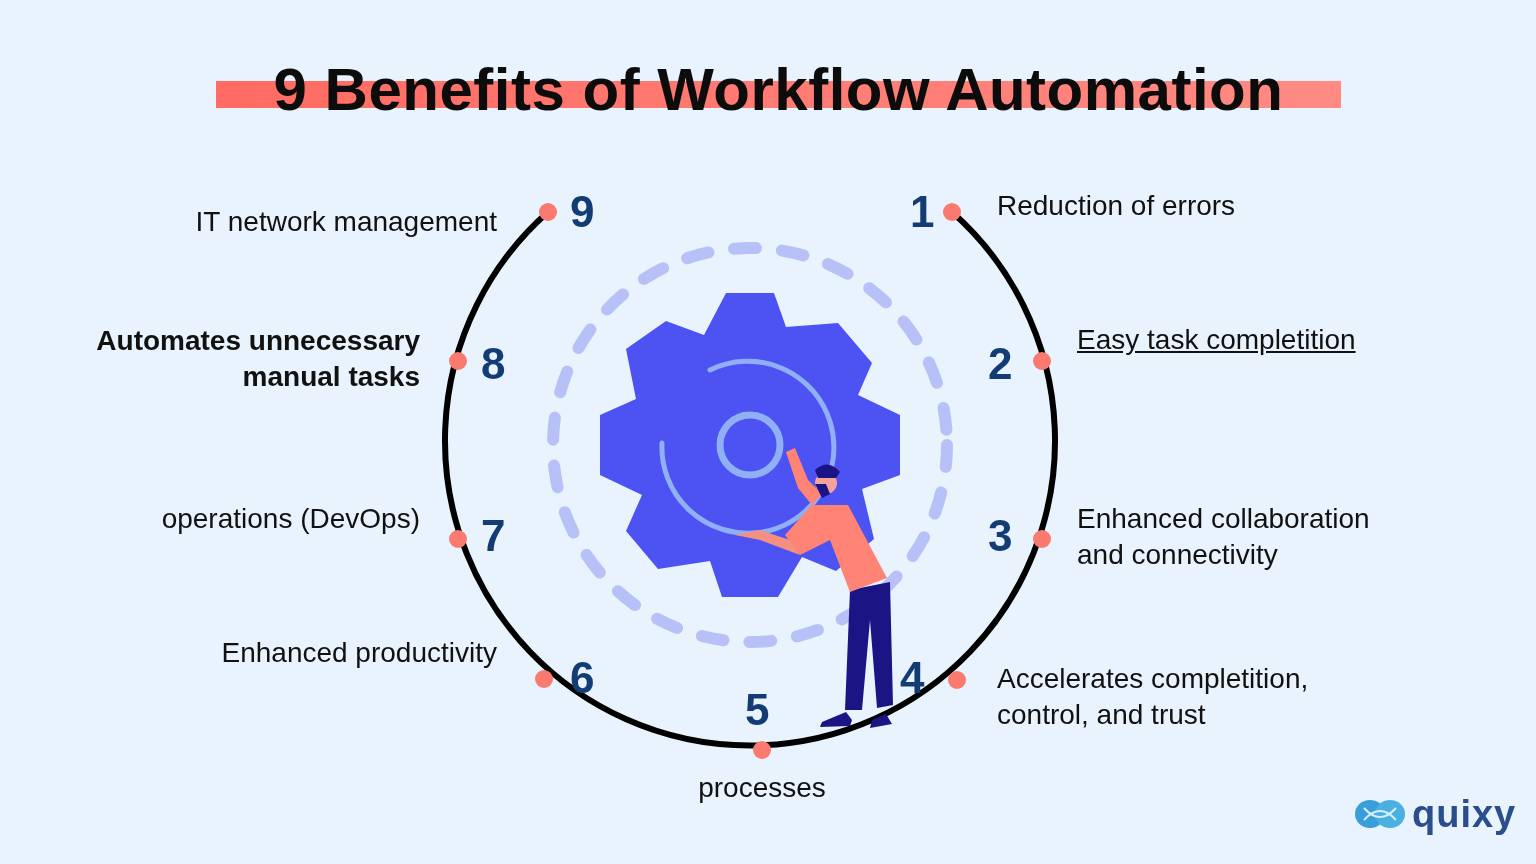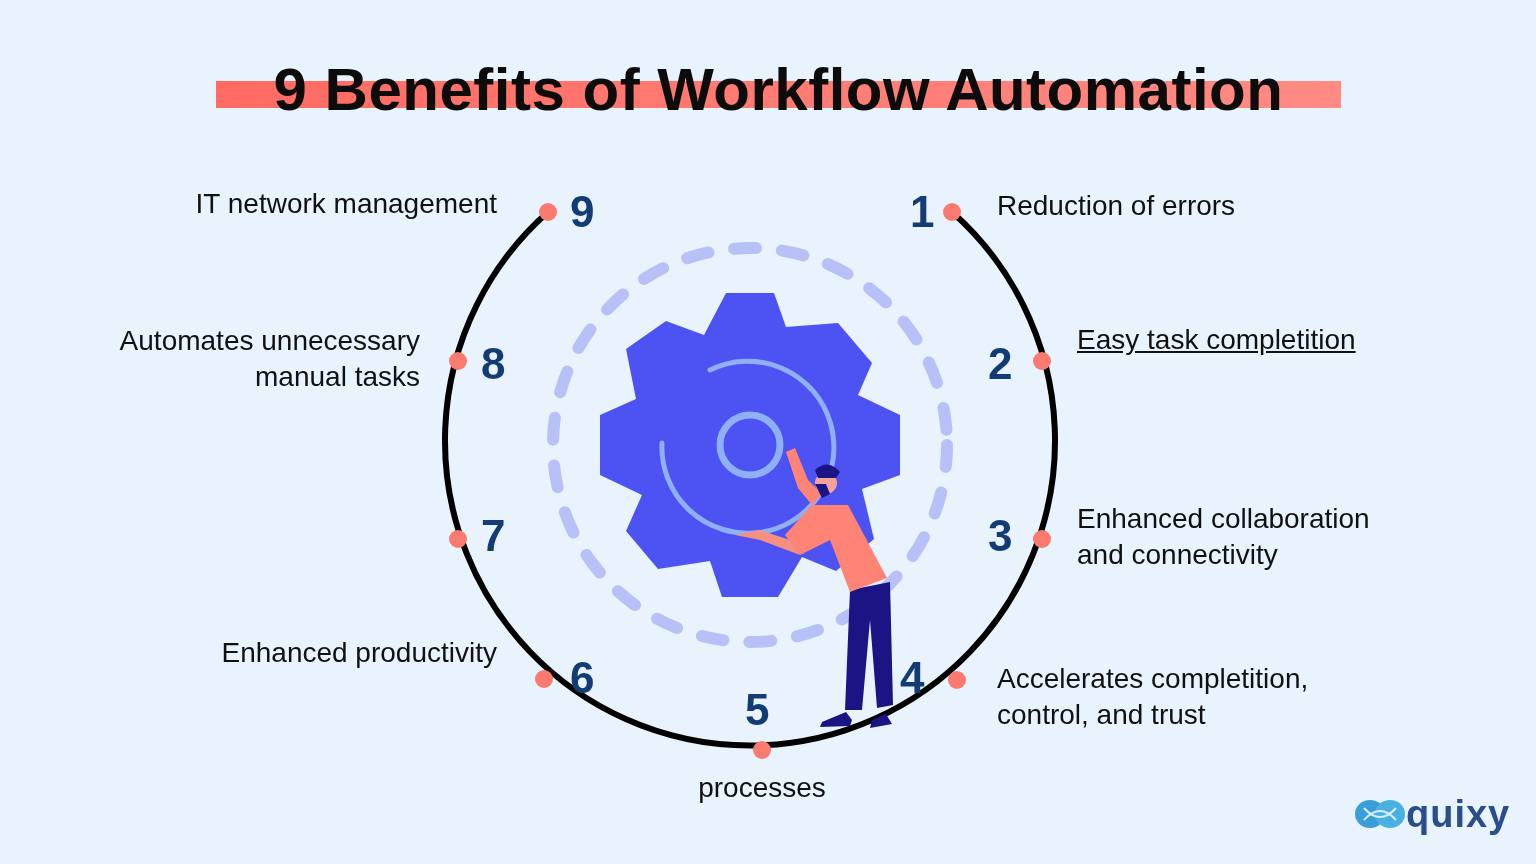--- a/index.html
+++ b/index.html
@@ -5,21 +5,21 @@
   html,body{margin:0;padding:0;}
   body{width:1536px;height:864px;background:#e8f3fd;position:relative;overflow:hidden;font-family:"Liberation Sans","DejaVu Sans",sans-serif;}
   .title-wrap{position:absolute;left:216px;top:38px;width:1125px;height:72px;}
   .title-bar{position:absolute;left:0;top:43px;width:100%;height:27px;background:linear-gradient(90deg,#ff6b62,#ff8b84);}
   .title{position:absolute;left:0;top:16px;width:100%;text-align:center;font-size:60px;font-weight:bold;color:#0c0c0c;letter-spacing:0.5px;line-height:72px;white-space:nowrap;}
   svg.art{position:absolute;left:0;top:0;}
   .num{position:absolute;font-size:44px;font-weight:bold;color:#123c73;line-height:1;}
   .label{position:absolute;font-size:28px;color:#111;line-height:36px;white-space:nowrap;}
   .label.r{text-align:right;}
   .label.c{text-align:center;}
-  .logo{position:absolute;left:1354px;top:795px;display:flex;align-items:center;}
+  .logo{position:absolute;left:1354px;top:795px;display:flex;align-items:center;gap:6px;}
   .logo-text{font-size:38px;color:#2a4e8c;font-weight:bold;letter-spacing:1px;line-height:1;}
 </style>
 </head>
 <body>
 
 <div class="title-wrap">
   <div class="title-bar"></div>
   <div class="title">9 Benefits of Workflow Automation</div>
 </div>
 
@@ -90,26 +90,27 @@
   <div>Accelerates completition,</div>
   <div>control, and trust</div>
 </div>
 <div class="label c" style="left:560px;top:770px;width:404px;">
   <div>processes</div>
 </div>
 <div class="label r" style="left:60px;top:635px;width:437px;">
   <div>Enhanced productivity</div>
 </div>
 <div class="label r" style="left:40px;top:501px;width:380px;">
+  <div>operations (DevOps)</div>
 </div>
-<div class="label r" style="left:20px;top:323px;width:400px;">
+<div class="label r" style="left:20px;top:323px;width:400px;font-weight:bold;">
   <div>Automates unnecessary</div>
   <div>manual tasks</div>
 </div>
-<div class="label r" style="left:60px;top:186px;width:437px;">
+<div class="label r" style="left:60px;top:204px;width:437px;">
   <div>IT network management</div>
 </div>
 
 <div class="logo">
   <svg width="52" height="36" viewBox="0 0 52 36">
     <ellipse cx="16" cy="18" rx="15" ry="14" fill="#3a9fd8"></ellipse>
     <ellipse cx="36" cy="18" rx="15" ry="14" fill="#4ab0e0"></ellipse>
     <path d="M 10 12 Q 26 30 42 12" fill="none" stroke="#d6efff" stroke-width="2"></path>
     <path d="M 10 24 Q 26 6 42 24" fill="none" stroke="#d6efff" stroke-width="2"></path>
   </svg>

